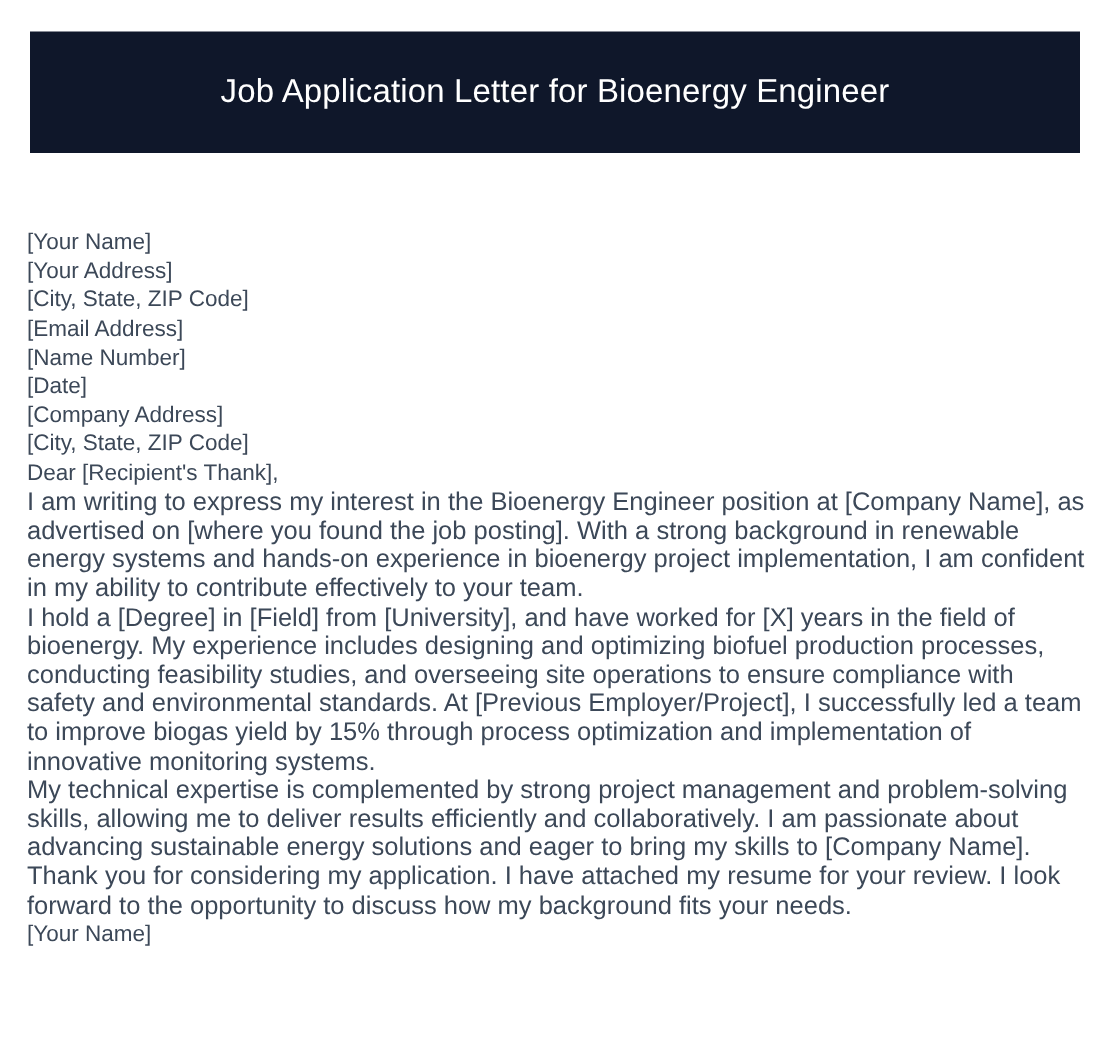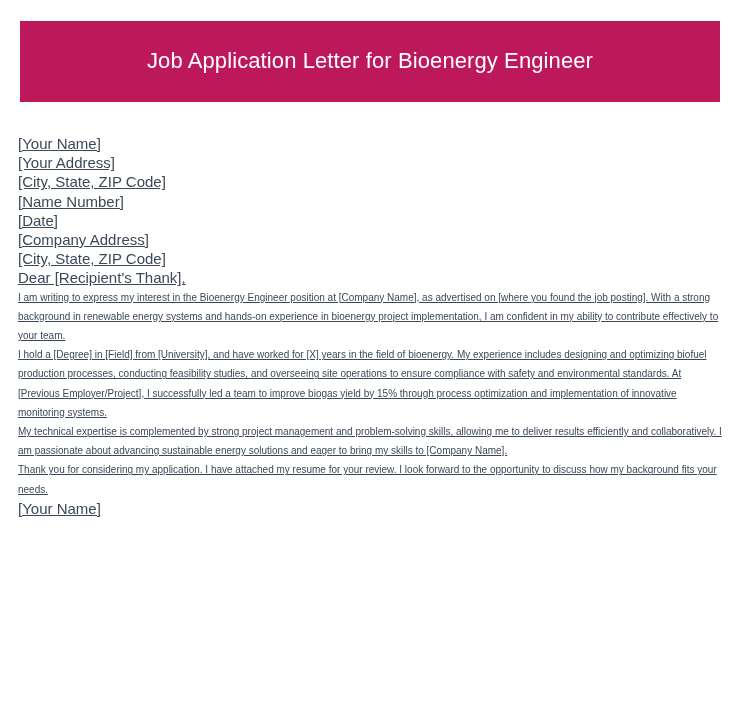--- a/index.html
+++ b/index.html
@@ -20,54 +20,53 @@
     width: 740px;
     height: 705px;
     background: #ffffff;
   }
   .header-banner {
     position: absolute;
     left: 20px;
     top: 21px;
     width: 700px;
     height: 81px;
-    background: #be185d;
+    background: #0f172a;
     display: flex;
     align-items: center;
     justify-content: center;
     box-sizing: border-box;
   }
   .header-title {
     color: #ffffff;
     font-size: 22px;
     font-weight: normal;
     line-height: 1.2;
     letter-spacing: 0.1px;
     text-align: center;
     margin: 0;
     font-family: "Liberation Sans", sans-serif;
   }
   .letter-body {
     position: absolute;
     left: 18px;
-    top: 134px;
+    top: 152px;
     width: 706px;
-    text-decoration: underline;
   }
   .line {
     font-size: 15px;
     line-height: 19.2px;
     color: #3c4858;
     text-align: left;
     margin: 0;
     white-space: normal;
     font-family: "Liberation Sans", sans-serif;
   }
   .para {
-    font-size: 10px;
+    font-size: 17px;
     line-height: 19.2px;
     color: #3c4858;
     margin: 0;
     text-align: left;
     font-family: "Liberation Sans", sans-serif;
   }
 </style>
 </head>
 <body>
 
@@ -76,20 +75,21 @@
   <div class="header-banner">
     <h1 class="header-title">Job Application Letter for Bioenergy Engineer</h1>
   </div>
 
   <div class="letter-body">
 
     <div>
       <div class="line">[Your Name]</div>
       <div class="line">[Your Address]</div>
       <div class="line">[City, State, ZIP Code]</div>
+      <div class="line">[Email Address]</div>
       <div class="line">[Name Number]</div>
       <div class="line">[Date]</div>
     </div>
 
     <div>
       <div class="line">[Company Address]</div>
       <div class="line">[City, State, ZIP Code]</div>
     </div>
 
     <div class="line">Dear [Recipient's Thank],</div>

